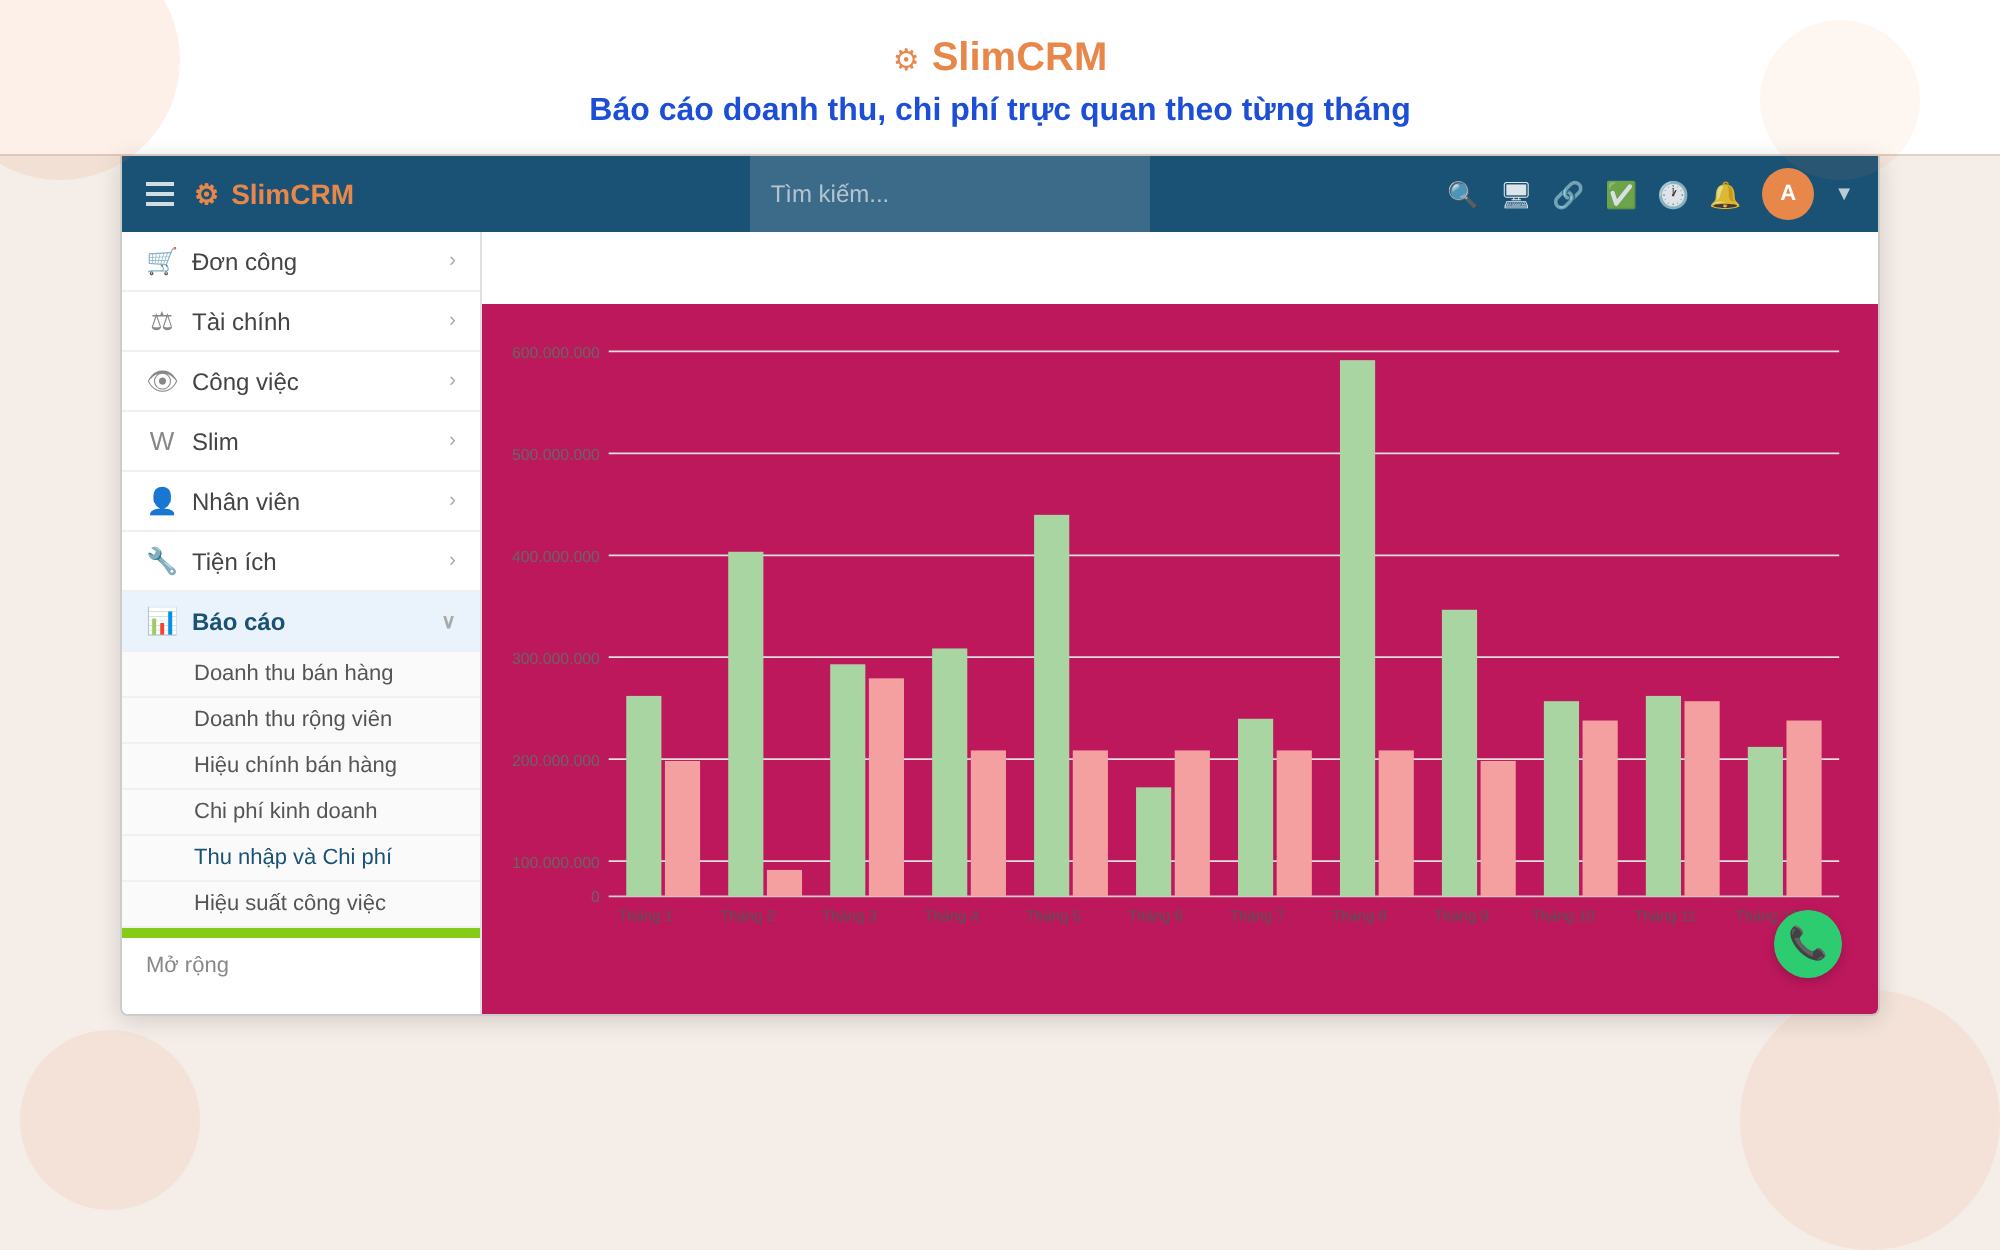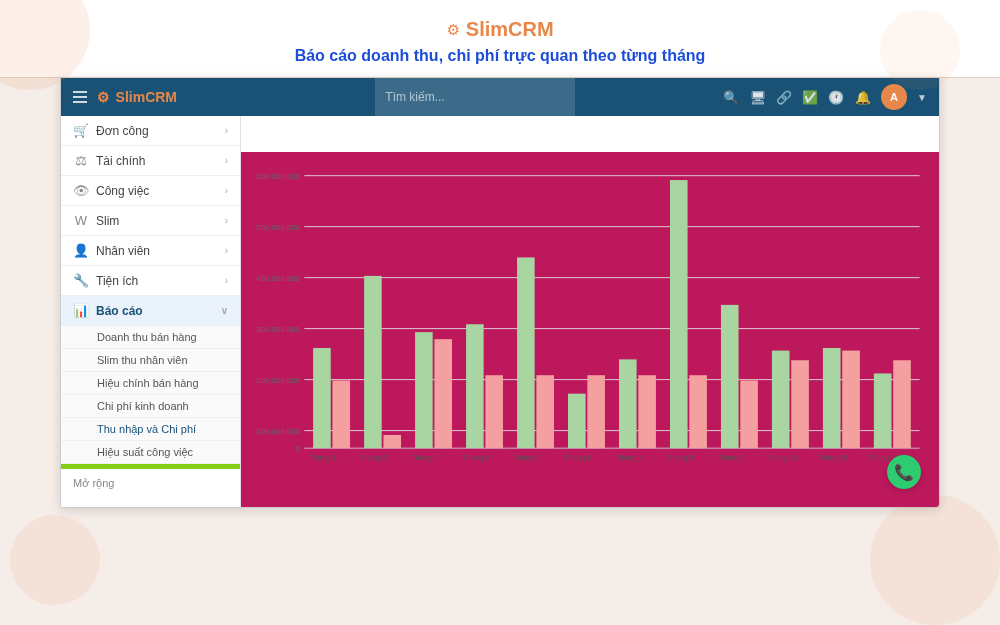--- a/index.html
+++ b/index.html
@@ -290,21 +290,21 @@
         <div class="sidebar-item active">
           <div class="sidebar-item-left">
             <span class="sidebar-icon">📊</span>
             <span>Báo cáo</span>
           </div>
           <span class="sidebar-arrow">∨</span>
         </div>
 
         <div class="sidebar-submenu">
           <div class="sidebar-submenu-item">Doanh thu bán hàng</div>
-          <div class="sidebar-submenu-item">Slim thu nhân viên</div>
+          <div class="sidebar-submenu-item">Doanh thu rộng viên</div>
           <div class="sidebar-submenu-item">Hiệu chính bán hàng</div>
           <div class="sidebar-submenu-item">Chi phí kinh doanh</div>
           <div class="sidebar-submenu-item active">Thu nhập và Chi phí</div>
           <div class="sidebar-submenu-item">Hiệu suất công việc</div>
         </div>
         <div class="sidebar-footer">Mở rộng</div>
       </div>
 
       <div class="chart-area">
         <div class="chart-container">

